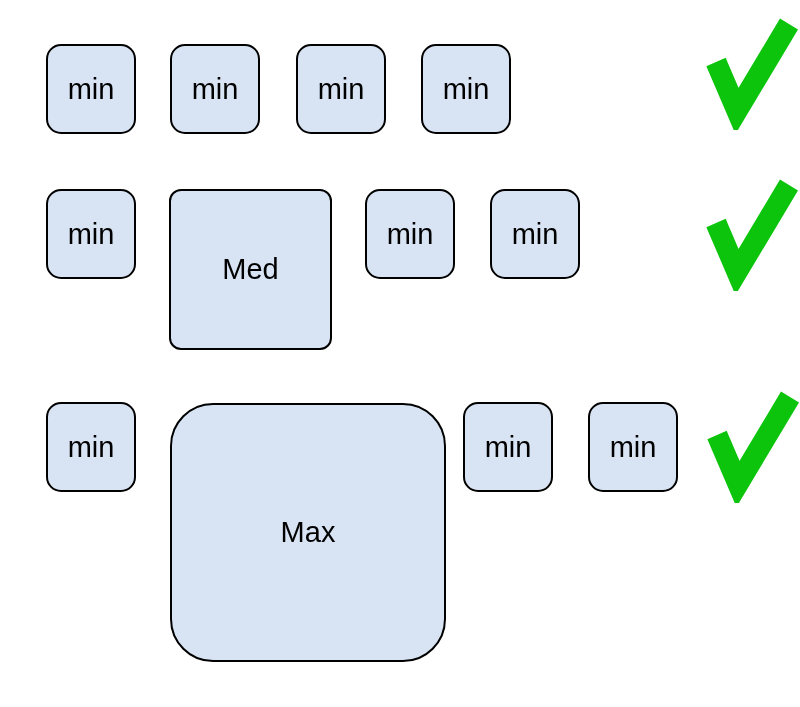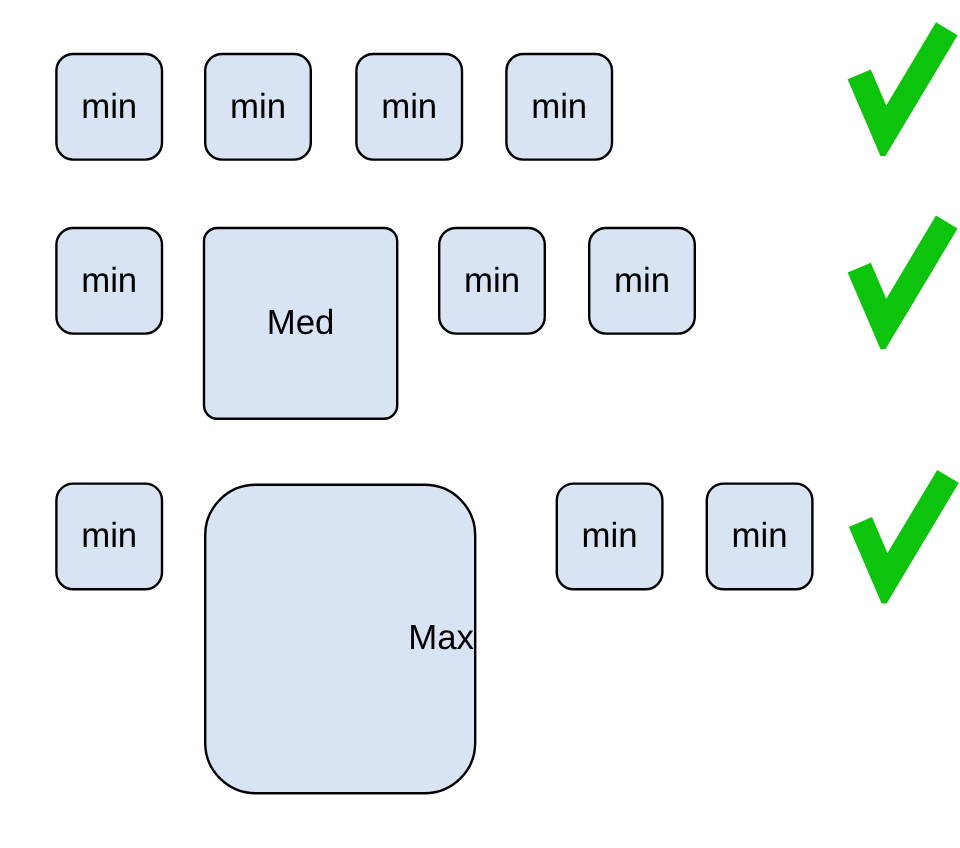--- a/index.html
+++ b/index.html
@@ -35,24 +35,23 @@
     width: 90px;
     height: 90px;
     border-radius: 15px;
   }
   .box.med {
     width: 163px;
     height: 161px;
     border-radius: 12px;
   }
   .box.max {
-    width: 227px;
+    width: 276px;
     height: 259px;
     border-radius: 43px;
-    justify-content: flex-end;
   }
   .check {
     position: absolute;
     width: 95px;
     height: 115px;
     color: var(--check-color, #0bc40b);
   }
   .check svg {
     display: block;
     width: 100%;

